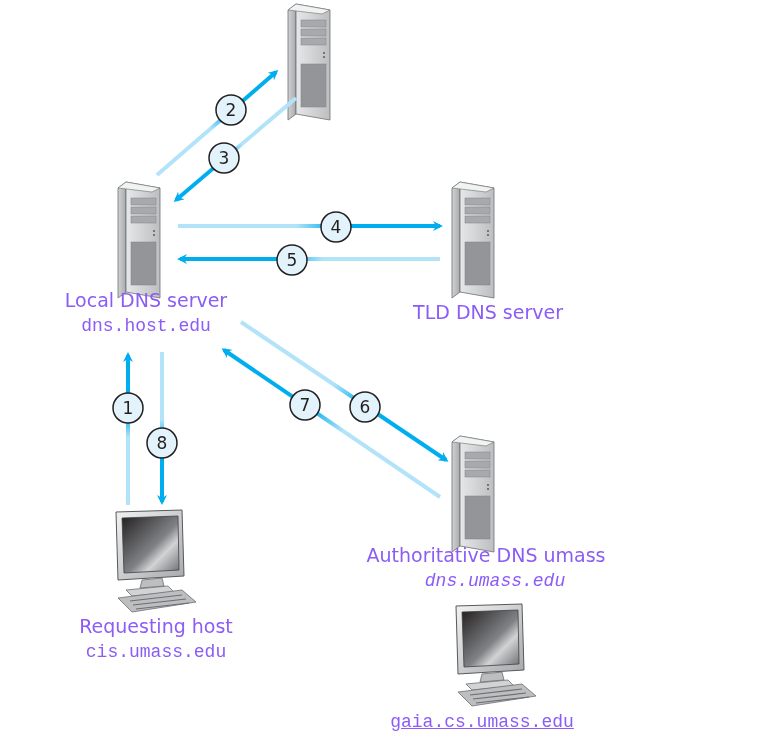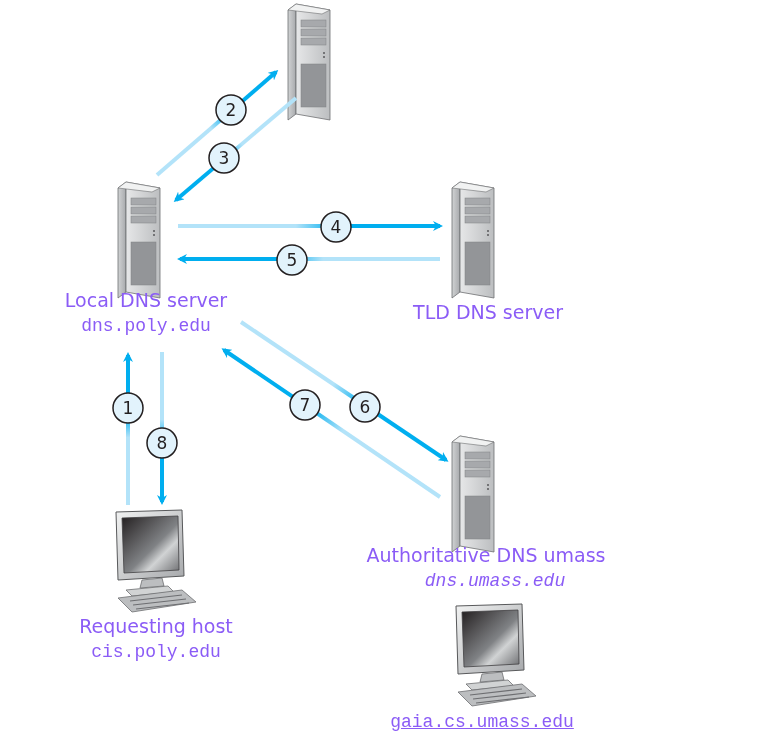--- a/index.html
+++ b/index.html
@@ -157,19 +157,19 @@
         <text x="305" y="411" text-anchor="middle" font-family="&quot;DejaVu Sans&quot;,&quot;Liberation Sans&quot;,sans-serif" font-size="17" fill="#231f20">7</text>
       </g>
       <g>
         <circle cx="162" cy="443" r="15" fill="#e2f3fc" stroke="#231f20" stroke-width="1.5"></circle>
         <text x="162" y="449" text-anchor="middle" font-family="&quot;DejaVu Sans&quot;,&quot;Liberation Sans&quot;,sans-serif" font-size="17" fill="#231f20">8</text>
       </g>
     </g>
 </svg>
 
 <div class="lbl sans" style="left:146px;top:289px;">Local DNS server</div>
-<div class="lbl mono" style="left:146px;top:316px;">dns.poly.edu</div>
+<div class="lbl mono" style="left:146px;top:316px;">dns.host.edu</div>
 <div class="lbl sans" style="left:488px;top:301px;">TLD DNS server</div>
 <div class="lbl sans" style="left:486px;top:544px;">Authoritative DNS umass</div>
 <div class="lbl mono" style="left:495px;top:571px;font-style:italic;">dns.umass.edu</div>
 <div class="lbl sans" style="left:156px;top:615px;">Requesting host</div>
-<div class="lbl mono" style="left:156px;top:642px;">cis.poly.edu</div>
+<div class="lbl mono" style="left:156px;top:642px;">cis.umass.edu</div>
 <div class="lbl mono" style="left:482px;top:712px;text-decoration:underline;">gaia.cs.umass.edu</div>
 
 </body></html>

